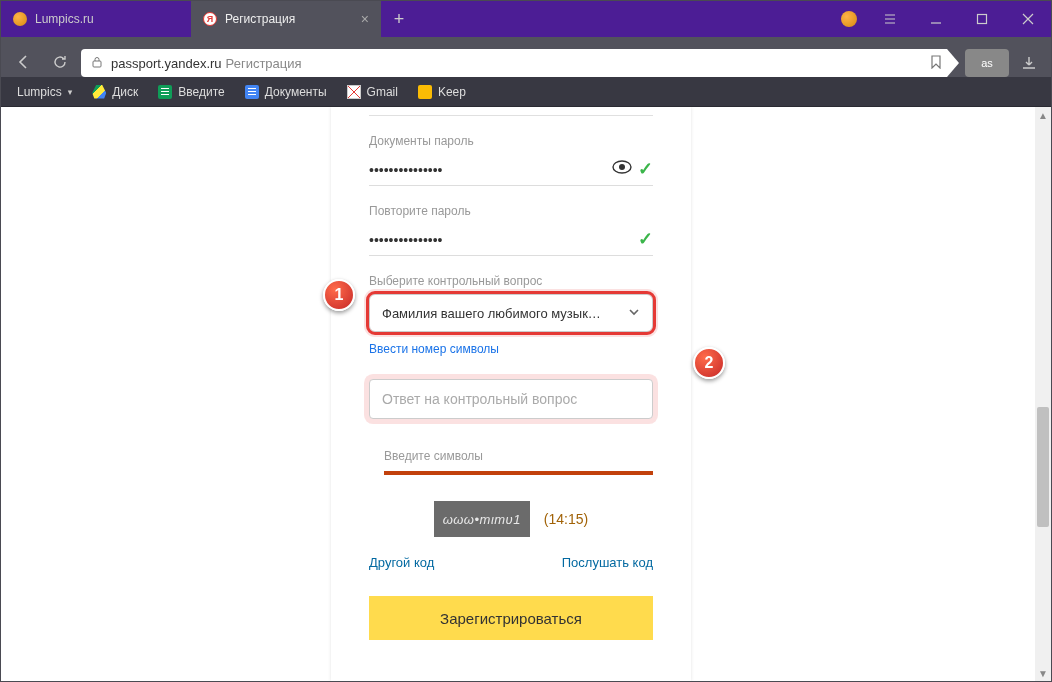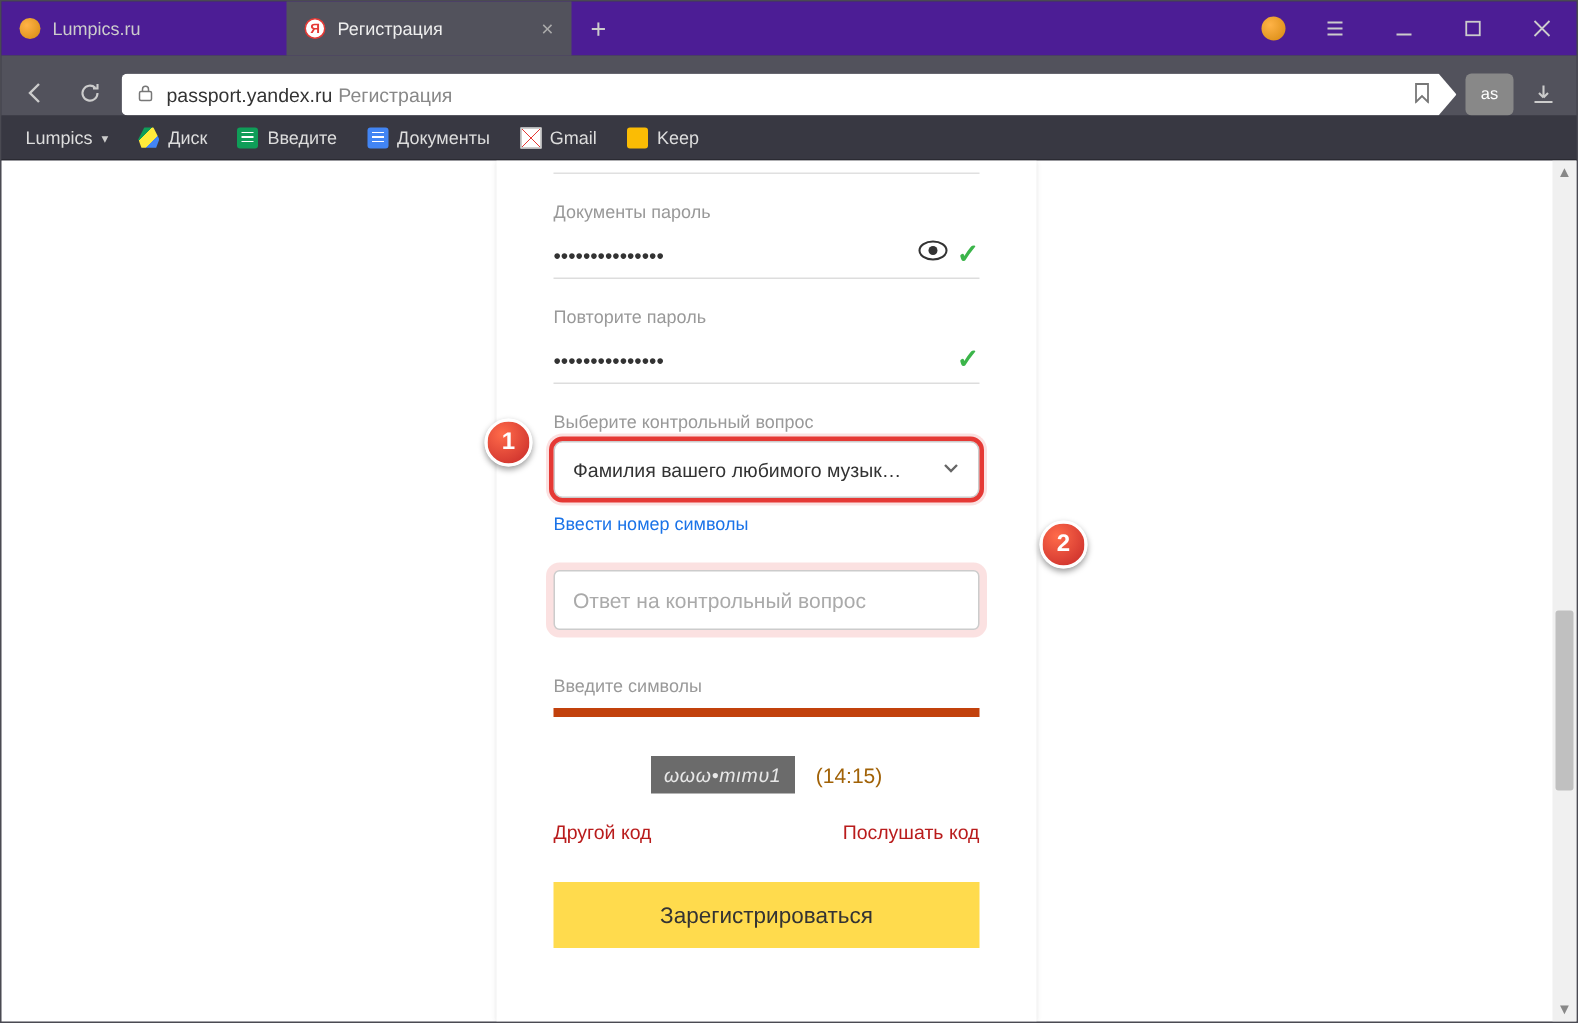--- a/index.html
+++ b/index.html
@@ -21,21 +21,21 @@
 
 
 .addrbar { height: 40px; background: #52525c; display: flex; align-items: flex-end; padding: 0 8px; gap: 6px; }
 .nav-btn { width: 30px; height: 30px; display: flex; align-items: center; justify-content: center; color: #ccc; }
 .nav-btn svg { width: 16px; height: 16px; }
 .url-field { flex: 1; height: 28px; background: #fff; border-radius: 4px; display: flex; align-items: center; padding: 0 10px; gap: 8px; font-size: 13px; position: relative; clip-path: polygon(0 0, calc(100% - 12px) 0, 100% 50%, calc(100% - 12px) 100%, 0 100%); }
 .lock { color: #777; }
 .url-text { color: #333; }
 .url-text .path { color: #888; margin-left: 4px; }
 .bmk { margin-left: auto; color: #777; margin-right: 6px; }
-.ext-btn { width: 32px; height: 28px; background: #888; border-radius: 4px; display: flex; align-items: center; justify-content: center; color: #fff; font-size: 11px; font-weight: normal; }
+.ext-btn { width: 44px; height: 28px; background: #888; border-radius: 4px; display: flex; align-items: center; justify-content: center; color: #fff; font-size: 11px; font-weight: normal; }
 .dl-btn { width: 28px; height: 28px; display: flex; align-items: center; justify-content: center; color: #ccc; }
 
 
 .bmbar { height: 30px; background: #383842; display: flex; align-items: center; padding: 0 8px; gap: 4px; border-bottom: 1px solid #2a2a32; }
 .bm { display: flex; align-items: center; gap: 6px; padding: 0 8px; font-size: 12px; color: #ddd; }
 .bm .bic { width: 14px; height: 14px; flex-shrink: 0; }
 .caret-down { font-size: 9px; color: #ccc; }
 
 
 .content { flex: 1; background: #fff; position: relative; overflow: hidden; }
@@ -59,23 +59,23 @@
 .select-box .chev { margin-left: auto; color: #666; }
 
 .highlight-red { outline: 3px solid #e53935; outline-offset: 0; border-radius: 6px; box-shadow: 0 0 0 5px rgba(229,57,53,0.15); }
 
 .link-phone { display: inline-block; font-size: 12px; color: #1a73e8; margin-top: 10px; cursor: pointer; }
 
 .answer-input { width: 100%; height: 40px; border: 1px solid #ccc; border-radius: 4px; padding: 0 12px; font-size: 14px; outline: none; }
 .answer-input::placeholder { color: #aaa; }
 
 .captcha-row { display: flex; align-items: center; gap: 14px; margin-top: 18px; }
-.captcha-img { width: 96px; height: 25px; background: #6b6b6b; color: #e8e8e8; display: flex; align-items: center; justify-content: center; font-size: 13px; letter-spacing: 0.5px; font-style: italic; }
+.captcha-img { width: 96px; height: 36px; background: #6b6b6b; color: #e8e8e8; display: flex; align-items: center; justify-content: center; font-size: 13px; letter-spacing: 0.5px; font-style: italic; }
 .captcha-time { font-size: 14px; color: #a16207; }
-.captcha-links { display: flex; justify-content: space-between; margin-top: 18px; font-size: 13px; color: #b91c1c; }
+.captcha-links { display: flex; justify-content: space-between; margin-top: 18px; font-size: 13px; color: #0369a1; }
 
 .register-btn { width: 100%; height: 44px; background: #ffdb4d; border: none; font-size: 15px; color: #333; margin-top: 26px; cursor: pointer; }
 
 
 .badge { position: absolute; width: 32px; height: 32px; border-radius: 50%; background: radial-gradient(circle at 35% 30%, #ff6b4a, #c62828); border: 2px solid #fff; box-shadow: 0 2px 4px rgba(0,0,0,0.4); display: flex; align-items: center; justify-content: center; color: #fff; font-weight: bold; font-size: 16px; z-index: 50; }
 
 .divider-top { border: none; border-bottom: 1px solid #e0e0e0; margin-top: 8px; }
 
 
 .ic-drive { background: linear-gradient(135deg, #0f9d58 33%, #ffeb3b 33% 66%, #4285f4 66%); clip-path: polygon(30% 0, 70% 0, 100% 60%, 85% 100%, 15% 100%, 0 60%); }
@@ -227,21 +227,21 @@
               </svg></span>
         </div>
         <span class="link-phone">Ввести номер символы</span>
       </div>
 
       <div class="field-group" style="margin-top:22px; position:relative;">
         <input class="answer-input highlight-red" type="text" placeholder="Ответ на контрольный вопрос" style="">
       </div>
 
       <div class="field-group" style="margin-top:30px;">
-        <span class="field-label" style="border-bottom:6px solid #c2410c; padding-bottom:8px; display:block;">Введите символы</span>
+        <span class="field-label" style="border-bottom:4px solid #c2410c; padding-bottom:8px; display:block;margin-left:15px;">Введите символы</span>
         <div class="captcha-row" style="justify-content:center; margin-top:26px;">
           <span class="captcha-img">ωωω•тιтυ1</span>
           <span class="captcha-time">(14:15)</span>
         </div>
         <div class="captcha-links">
           <span>Другой код</span>
           <span>Послушать код</span>
         </div>
       </div>
 

